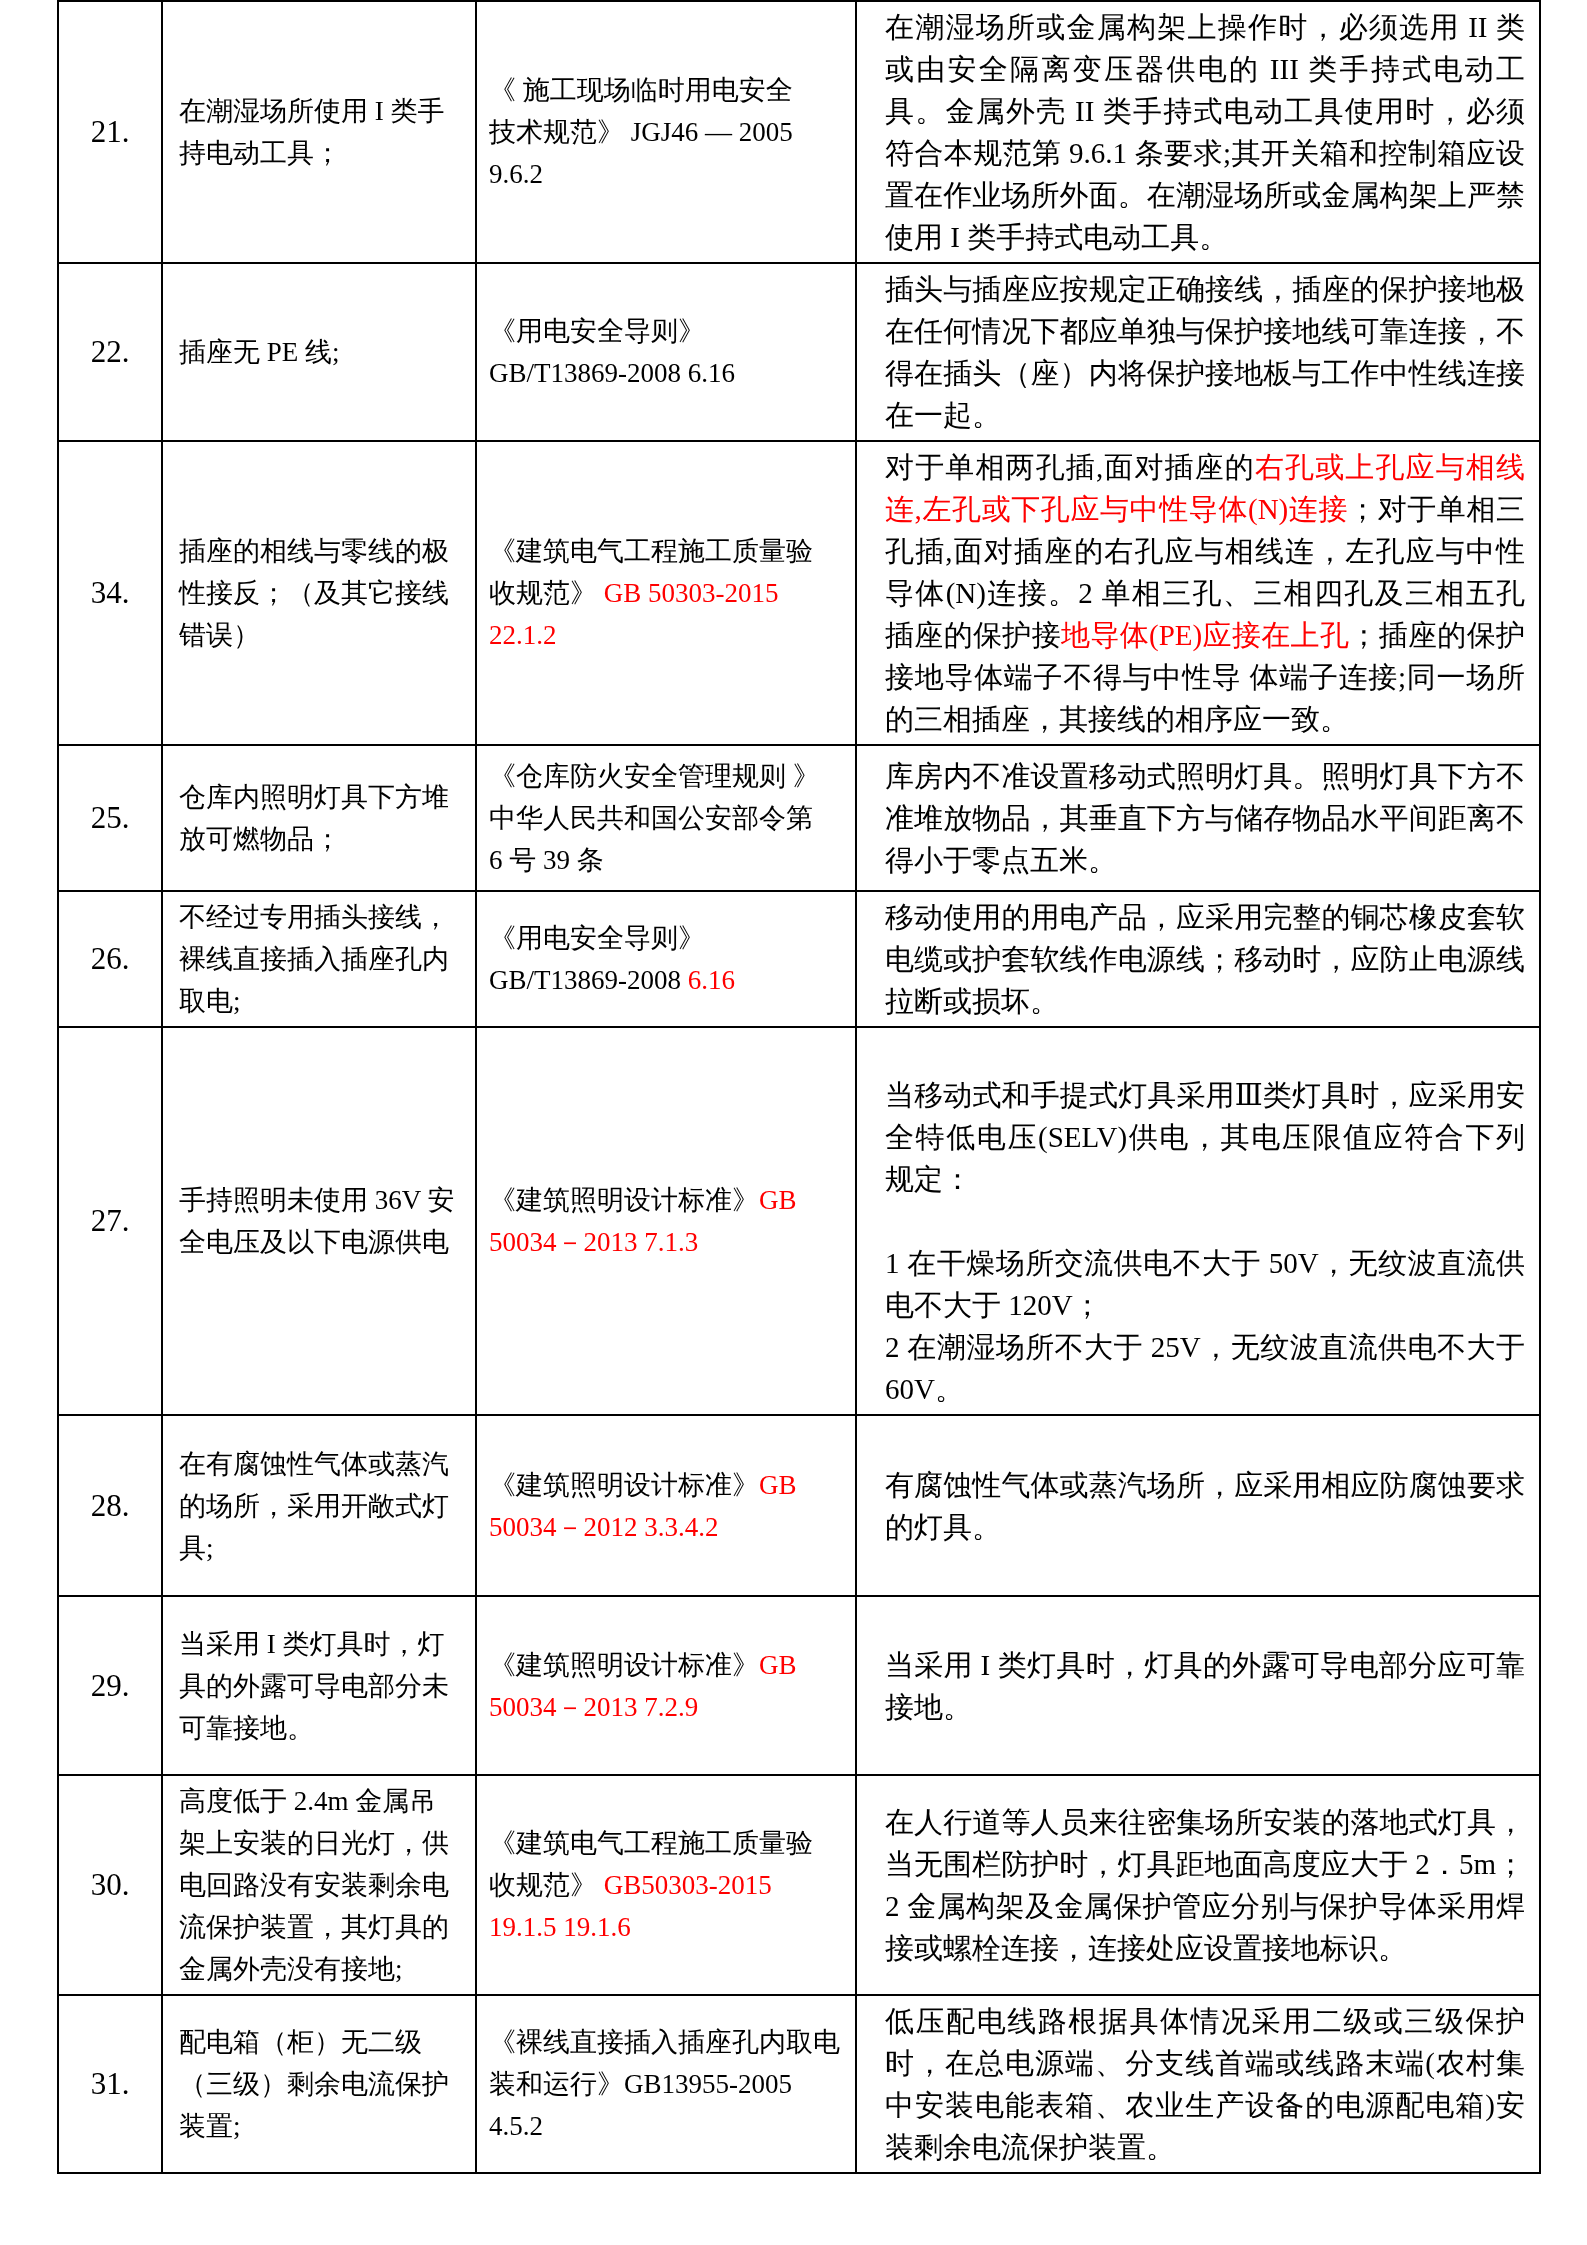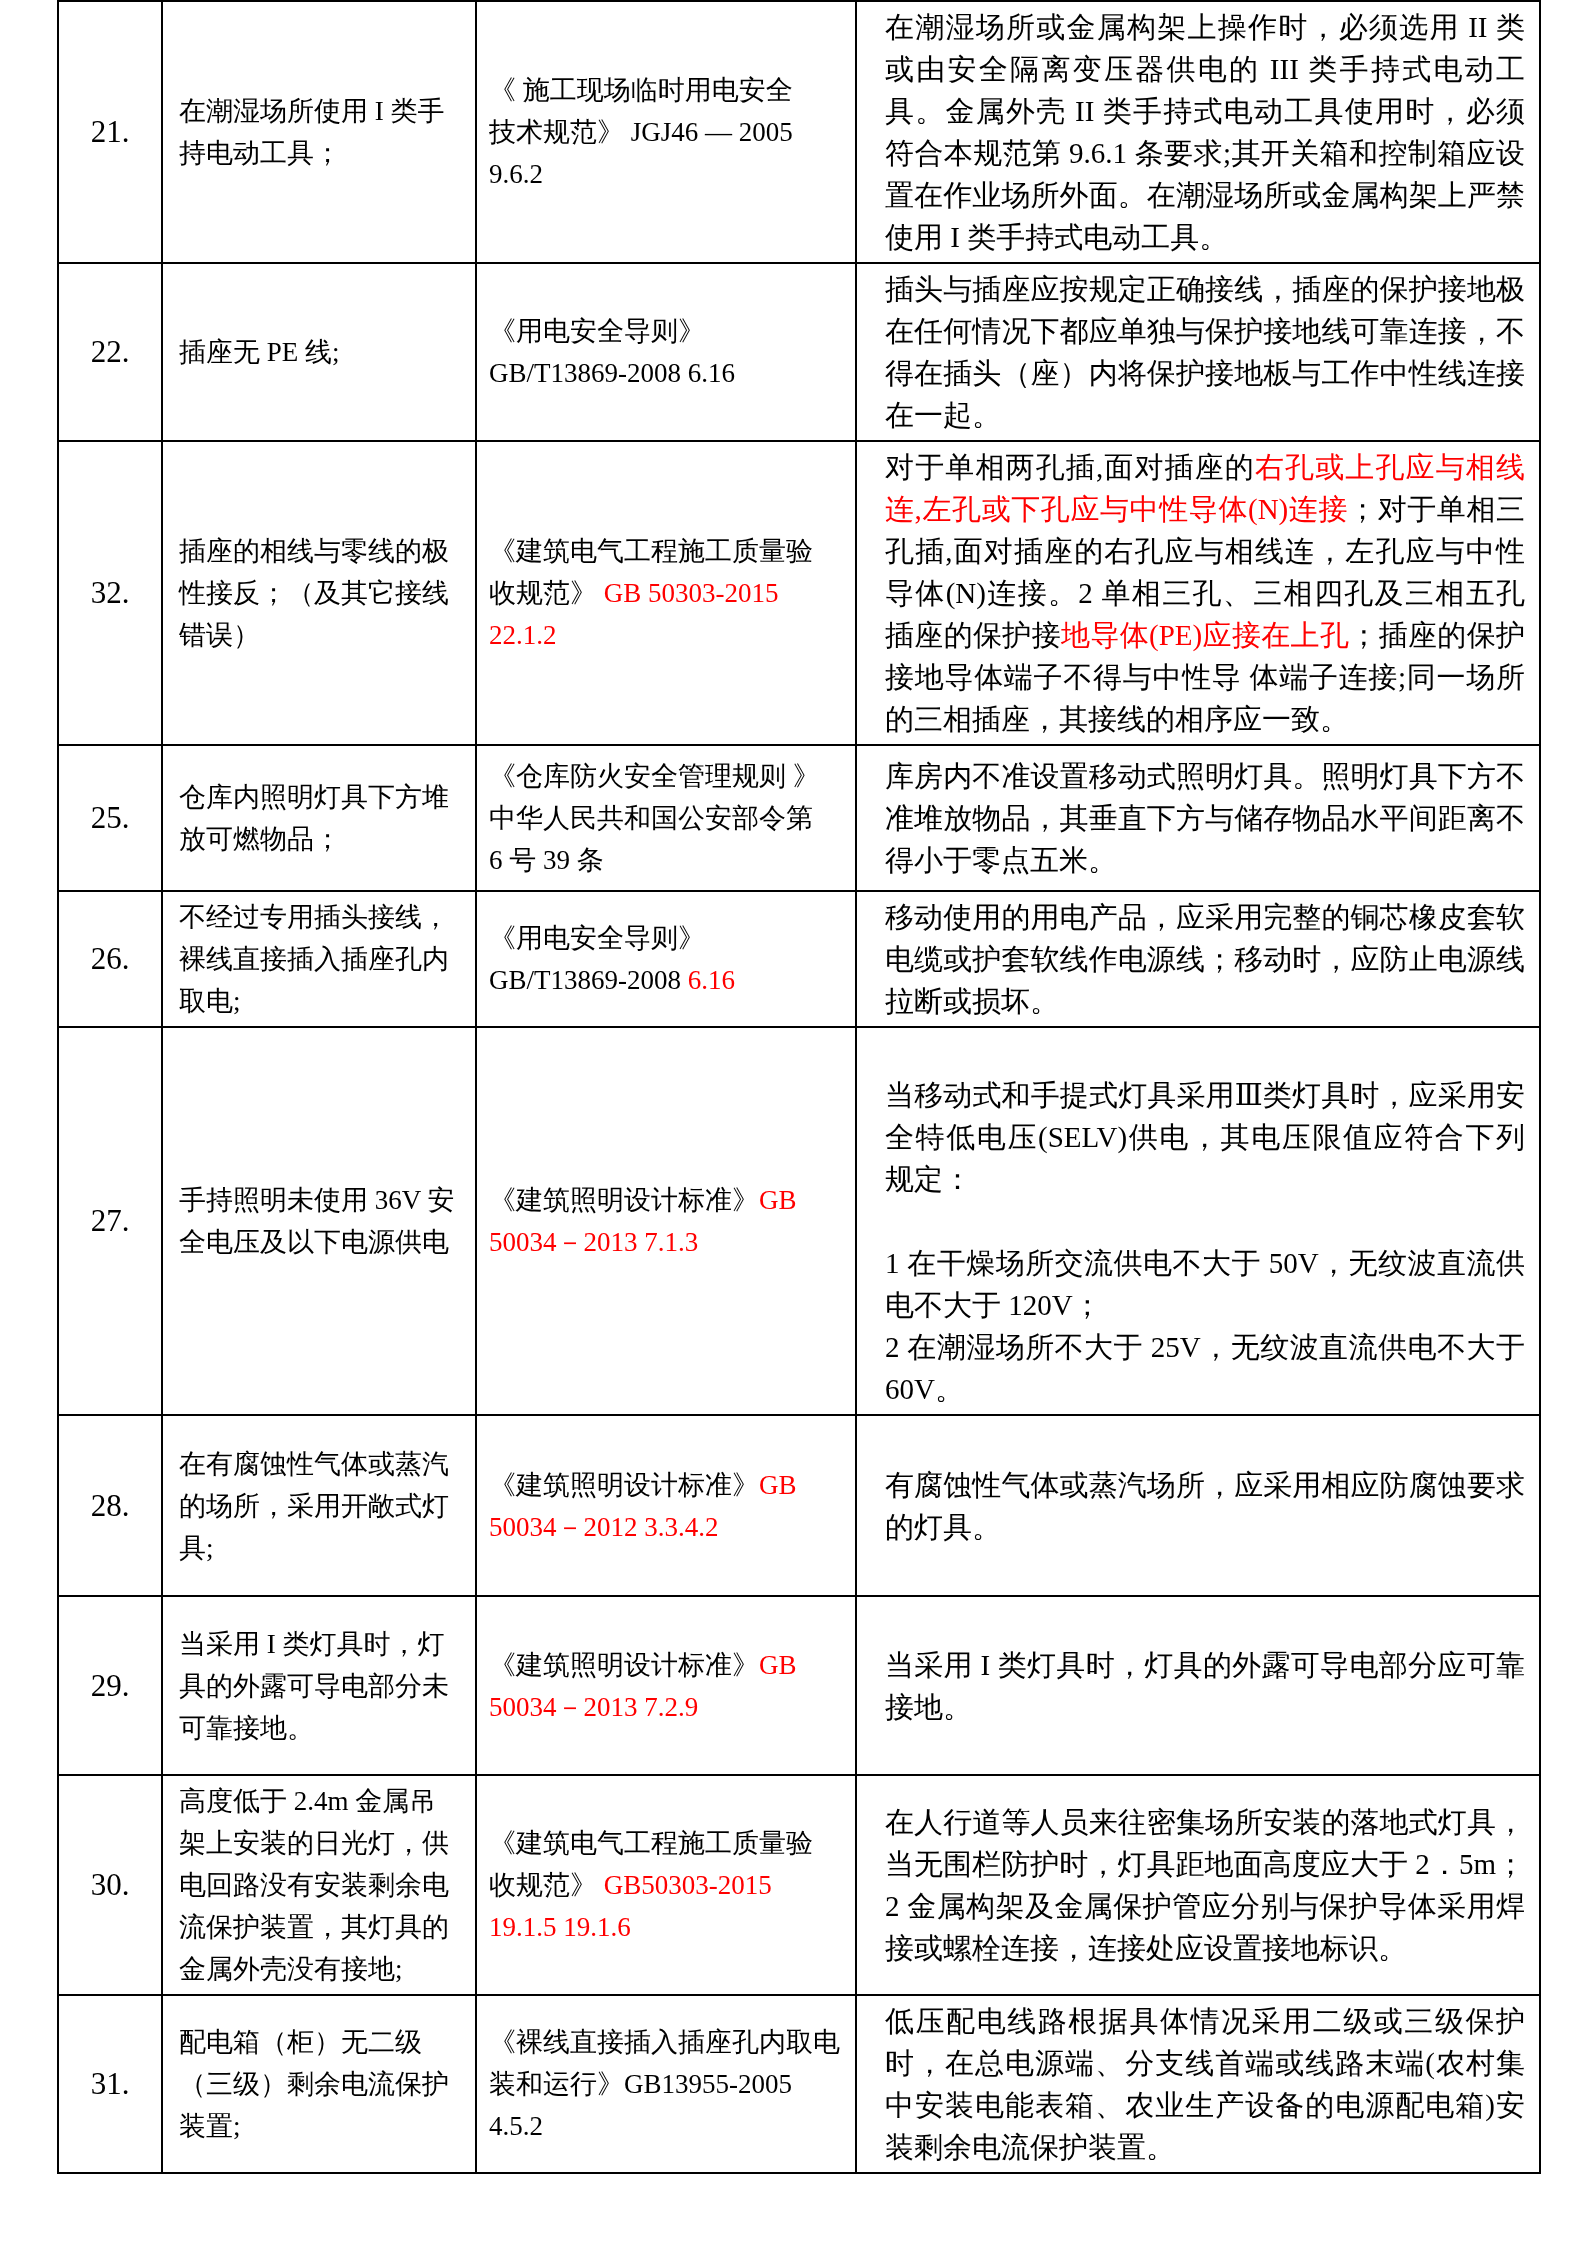--- a/index.html
+++ b/index.html
@@ -60,21 +60,21 @@
           </td>
           <td class="ref-cell">
             <div class="para"><span>《用电安全导则》</span></div>
             <div class="para"><span>GB/T13869-2008 6.16</span></div>
           </td>
           <td class="desc-cell">
             <div class="para"><span>插头与插座应按规定正确接线，插座的保护接地极在任何情况下都应单独与保护接地线可靠连接，不得在插头（座）内将保护接地板与工作中性线连接在一起。</span></div>
           </td>
         </tr>
         <tr style="height: 290px;">
-          <td class="no-cell">32.</td>
+          <td class="no-cell">34.</td>
           <td class="problem-cell">
             <div class="para"><span>插座的相线与零线的极性接反；（及其它接线错误）</span></div>
           </td>
           <td class="ref-cell">
             <div class="para"><span>《建筑电气工程施工质量验</span></div>
             <div class="para"><span>收规范》 </span><span class="red">GB  50303-2015</span></div>
             <div class="para"><span class="red">22.1.2</span></div>
           </td>
           <td class="desc-cell">
             <div class="para"><span>对于单相两孔插,面对插座的</span><span class="red">右孔或上孔应与相线连,左孔或下孔应与中性导体(N)连接</span><span>；对于单相三孔插,面对插座的右孔应与相线连，左孔应与中性导体(N)连接。2 单相三孔、三相四孔及三相五孔插座的保护接</span><span class="red">地导体(PE)应接在上孔</span><span>；插座的保护接地导体端子不得与中性导 体端子连接;同一场所的三相插座，其接线的相序应一致。</span></div>

